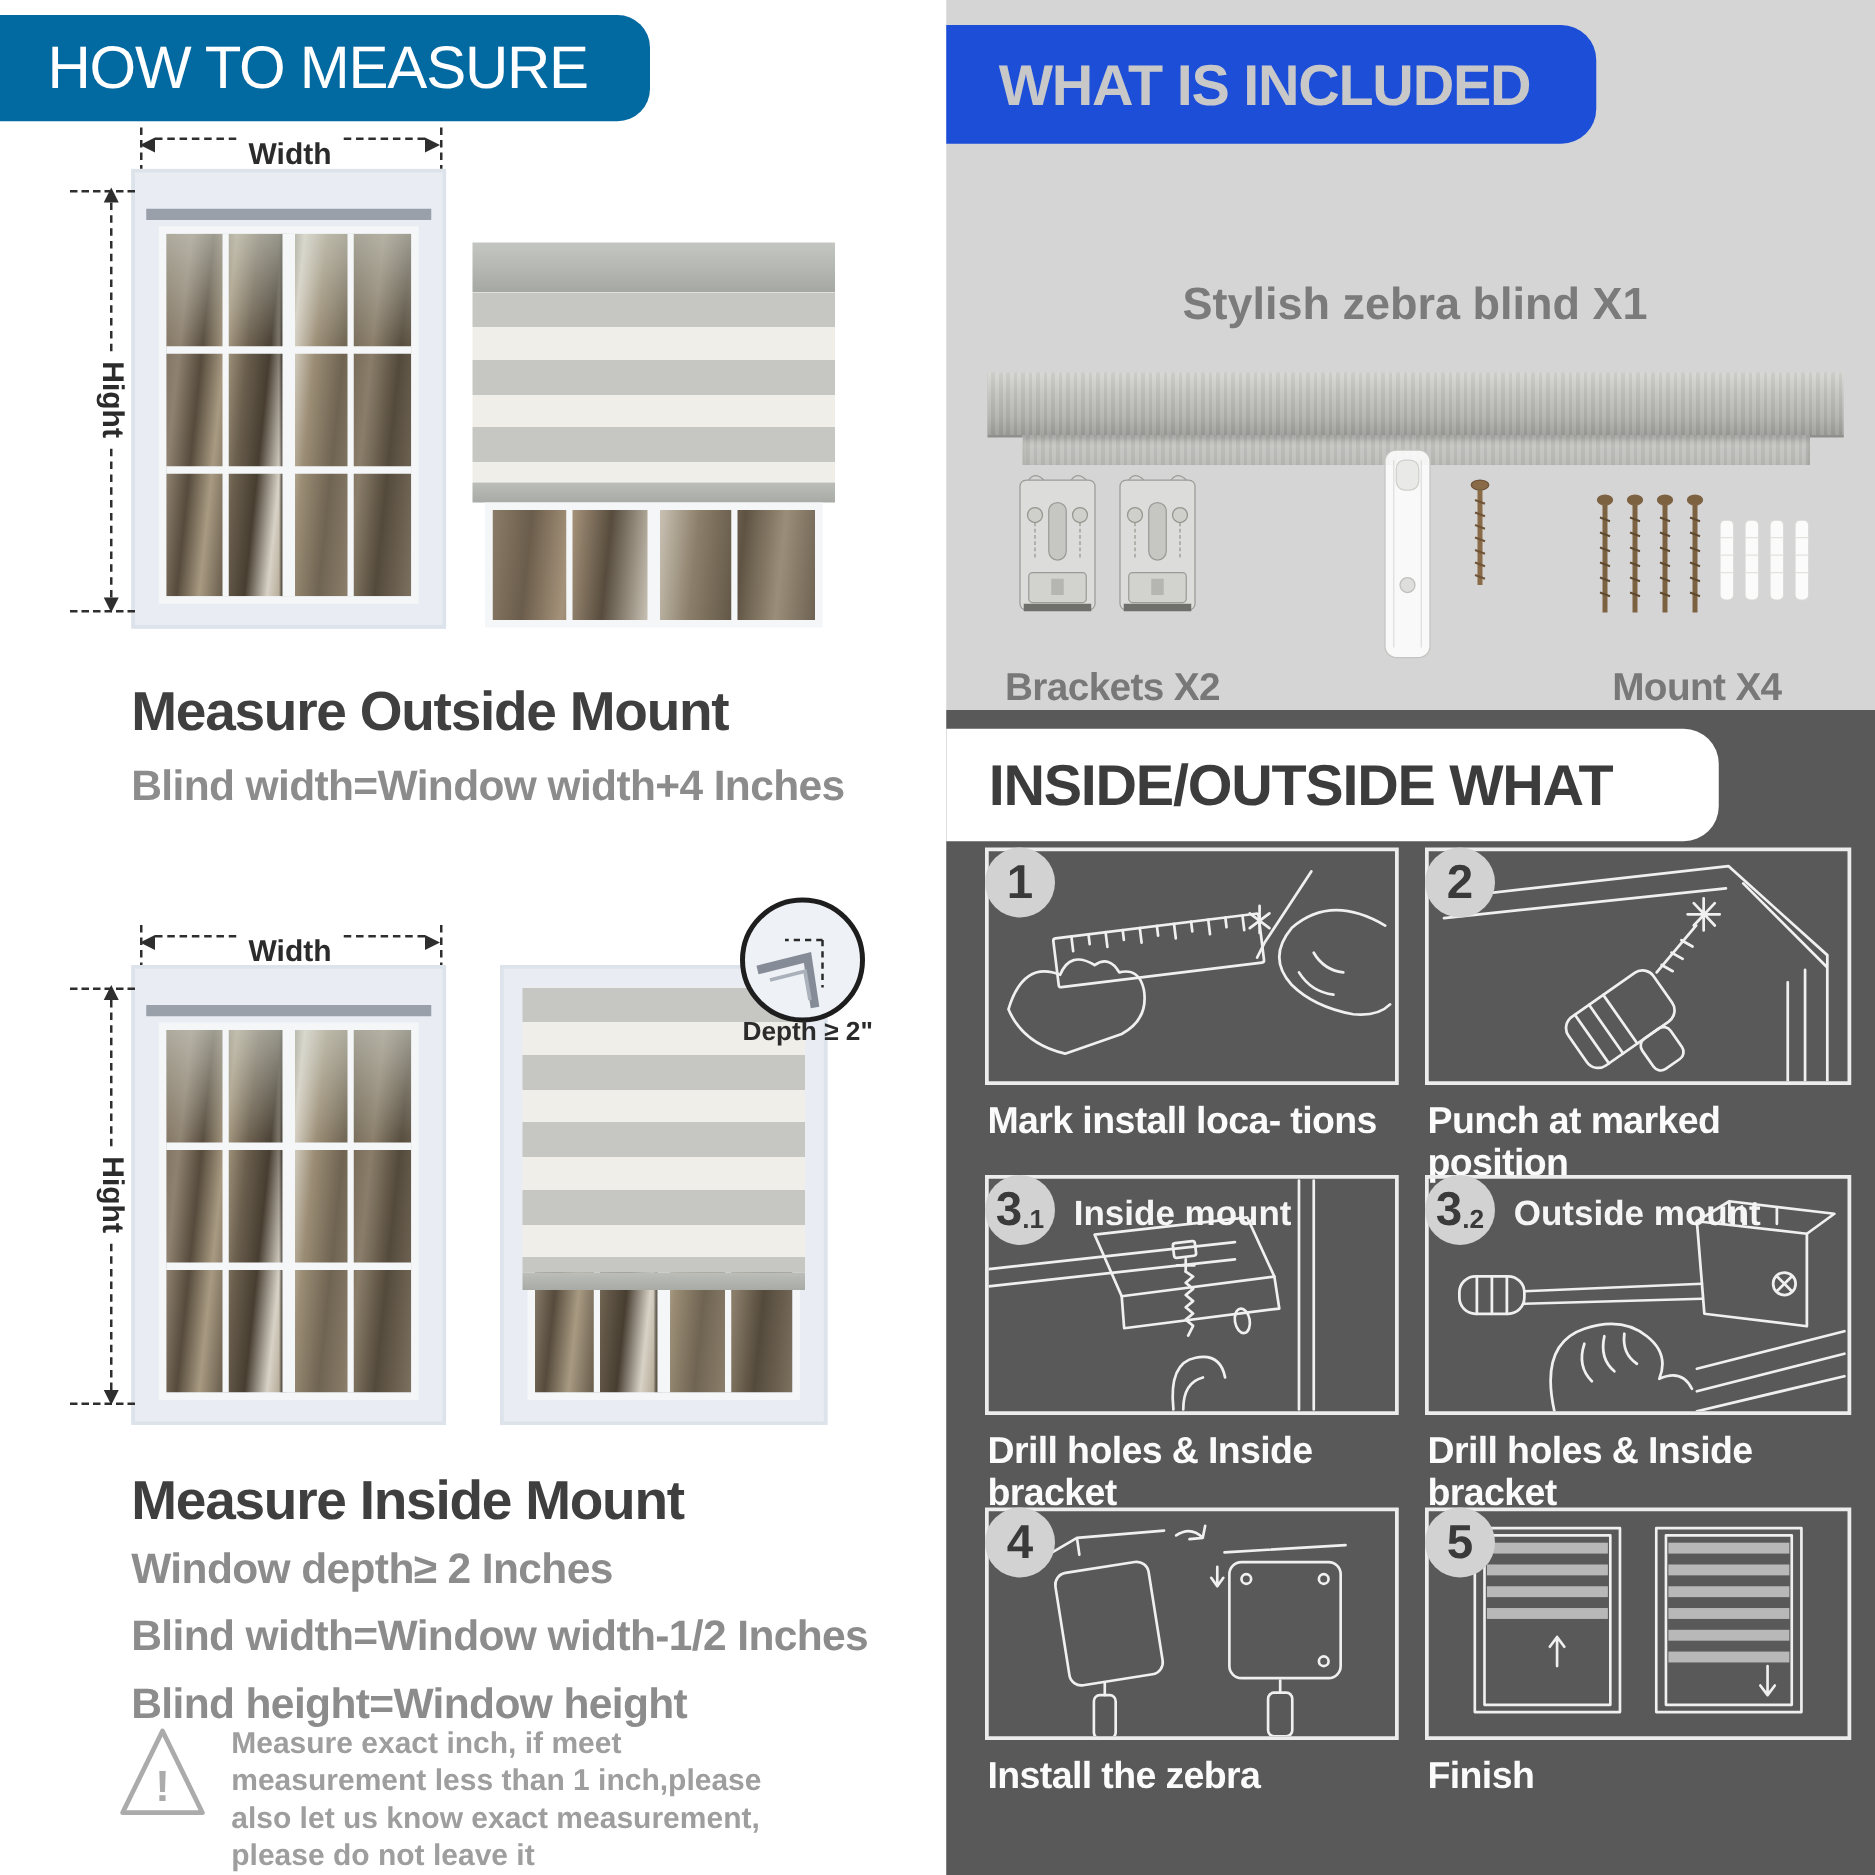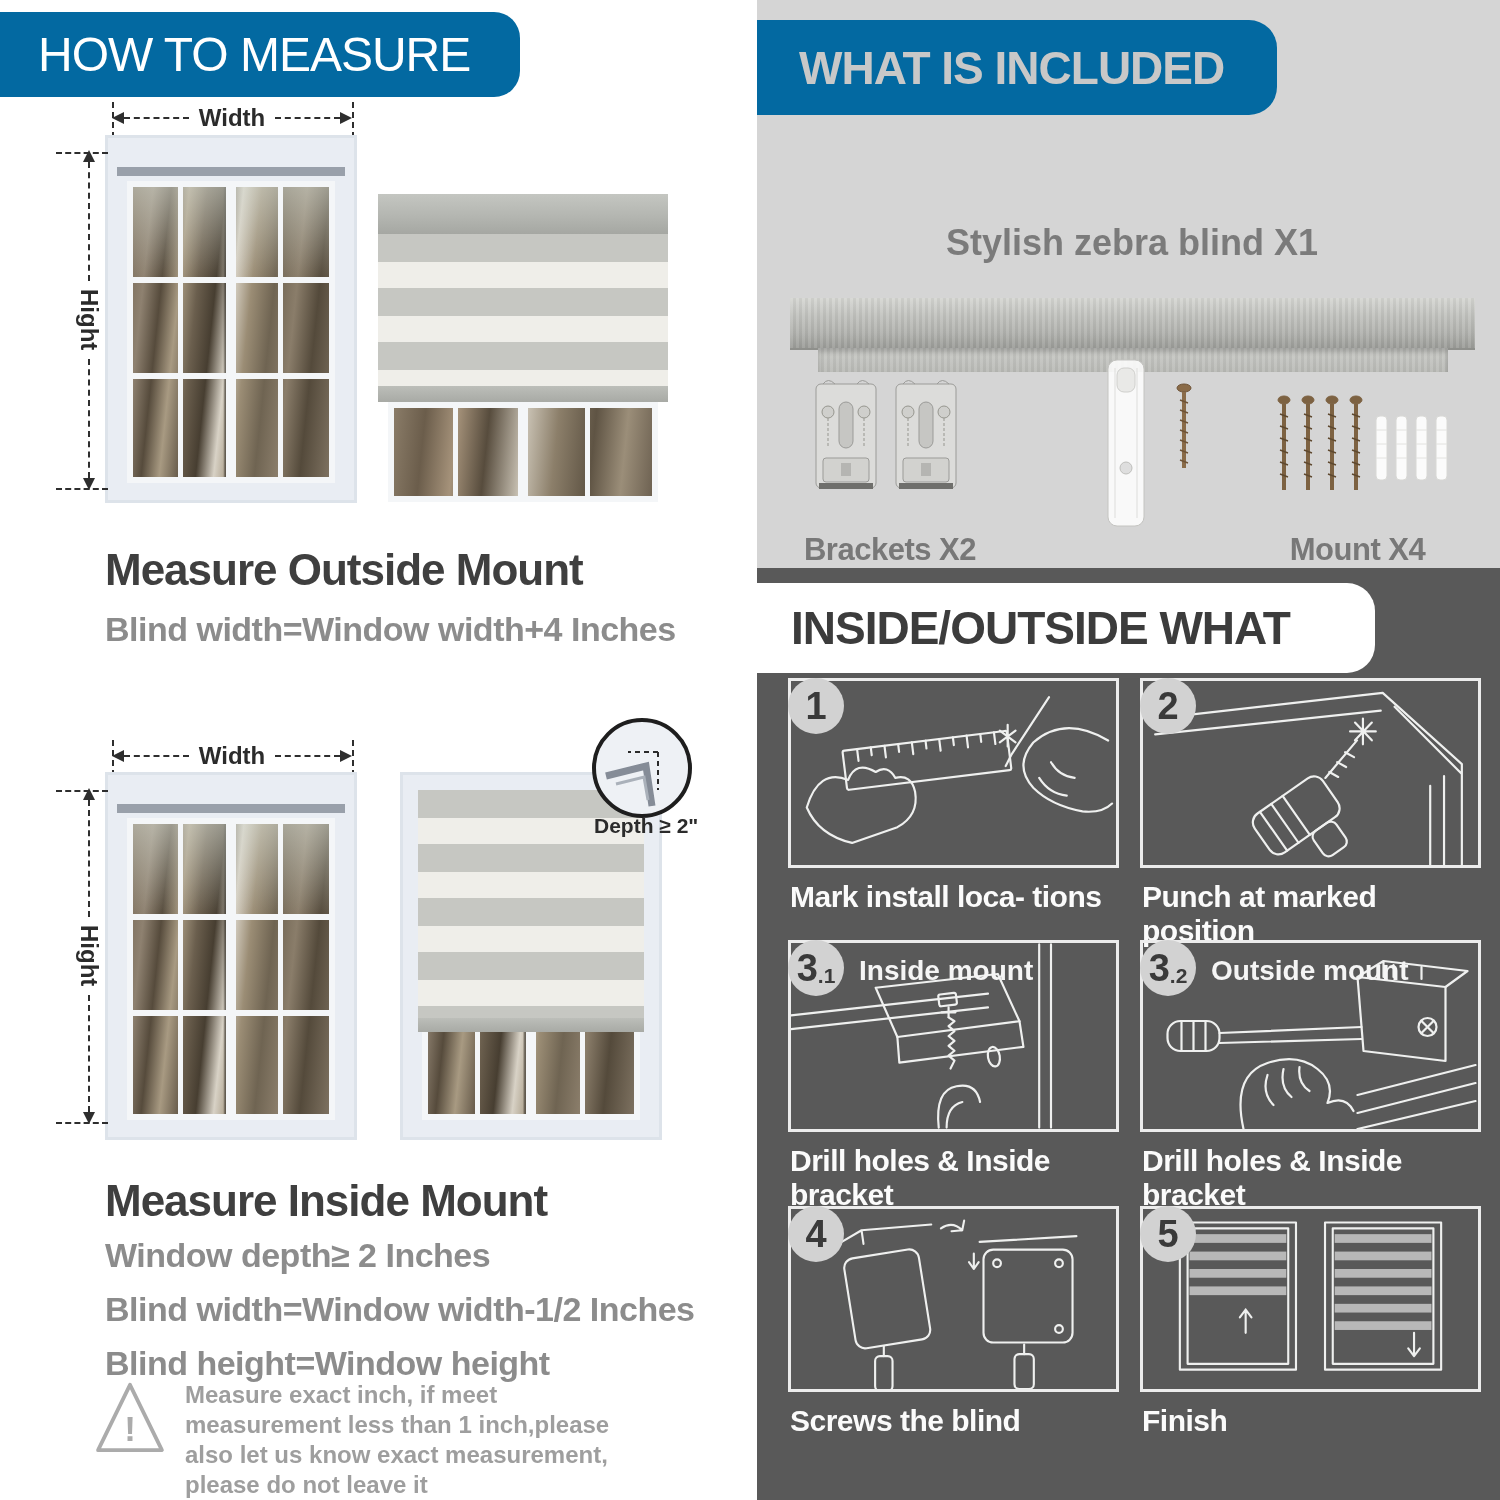--- a/index.html
+++ b/index.html
@@ -4,21 +4,21 @@
 <style>
   html,body{margin:0;padding:0;background:#ffffff;}
   .canvas{position:relative;width:1500px;height:1500px;background:#ffffff;overflow:hidden;
           font-family:"Liberation Sans",sans-serif;}
   .abs{position:absolute;}
 
   
   .badge-htm{left:0;top:12px;width:520px;height:85px;background:#0369a1;border-radius:0 26px 26px 0;
              display:flex;align-items:center;padding-left:38px;box-sizing:border-box;
              color:#ffffff;font-size:48px;font-weight:normal;letter-spacing:-1px;}
-  .badge-wii{left:757px;top:20px;width:520px;height:95px;background:#0369a1;border-radius:0 28px 28px 0;
+  .badge-wii{left:757px;top:20px;width:520px;height:95px;background:#1d4ed8;border-radius:0 28px 28px 0;
              display:flex;align-items:center;padding-left:42px;box-sizing:border-box;
              color:#c8c8c8;font-size:46px;font-weight:bold;letter-spacing:-1px;}
   .badge-iom{left:757px;top:583px;width:618px;height:90px;background:#ffffff;border-radius:0 28px 28px 0;
              display:flex;align-items:center;padding-left:34px;box-sizing:border-box;
              color:#3c3c3c;font-size:46px;font-weight:bold;letter-spacing:-1px;}
 
   
   .sec-title{color:#3f3f3f;font-size:44px;font-weight:bold;letter-spacing:-1px;}
   .sec-line{color:#8c8c8c;font-size:34px;font-weight:bold;letter-spacing:-0.5px;}
   .meas-label{color:#2b2b2b;font-size:24px;font-weight:bold;}
@@ -44,21 +44,21 @@
   
   .blind-cassette{background:linear-gradient(180deg,#c4c6c1 0%,#b4b6b1 55%,#a5a7a2 100%);}
   .blind-stripes{background:repeating-linear-gradient(180deg,#c6c7c2 0px,#c6c7c2 28px,#efeee9 28px,#efeee9 54px);}
   .blind-rail{background:linear-gradient(180deg,#bcbeb9,#a8aaa5);}
   .blind-photo{border:6px solid #f4f6f8;
      background:
        linear-gradient(96deg,#8a7c68 0%,#6b5d4b 12%,#a5927a 24%,#574c3d 36%,#c9c2b4 50%,
                         #8c7f6a 62%,#5f5444 76%,#9b8e79 88%,#6e6252 100%);}
 
   
-  .w-arrow{display:flex;align-items:center;height:16px;}
+  .w-arrow{display:flex;height:16px;}
   .w-dash{flex:1;border-top:2px dashed #2e2e2e;height:0;}
   .ah-l{width:0;height:0;border-top:6px solid transparent;border-bottom:6px solid transparent;border-right:12px solid #2e2e2e;}
   .ah-r{width:0;height:0;border-top:6px solid transparent;border-bottom:6px solid transparent;border-left:12px solid #2e2e2e;}
   .w-arrow .meas-label{padding:0 10px;}
   .v-guide{border-left:2px dashed #2e2e2e;width:0;}
   .h-guide{border-top:2px dashed #2e2e2e;height:0;}
   .h-arrow{display:flex;flex-direction:column;align-items:center;width:26px;}
   .h-dash{flex:1;border-left:2px dashed #2e2e2e;width:0;}
   .ah-u{width:0;height:0;border-left:6px solid transparent;border-right:6px solid transparent;border-bottom:12px solid #2e2e2e;}
   .ah-d{width:0;height:0;border-left:6px solid transparent;border-right:6px solid transparent;border-top:12px solid #2e2e2e;}
@@ -389,21 +389,21 @@
         <circle cx="274" cy="124" r="4"></circle>
       <path d="M192,34 L292,28"></path>
       <path d="M186,46 v16 M186,62 l-5,-7 M186,62 l5,-7"></path>
       <rect x="228" y="150" width="20" height="36" rx="5"></rect>
       <path d="M238,140 v10"></path>
     </svg>
     <div class="num-badge">
       <span>4</span>
     </div>
   </div>
-  <div class="abs caption" style="left:790px;top:1404px;">Screws the blind</div>
+  <div class="abs caption" style="left:790px;top:1404px;">Install the zebra</div>
 
   <div class="abs step-box" style="left:1140px;top:1206px;width:341px;height:186px;">
     <svg class="art" viewBox="0 0 330 186">
       <rect x="30" y="14" width="120" height="152"></rect>
       <rect x="38" y="20" width="104" height="140"></rect>
       <rect class="fillband" x="40" y="26" width="100" height="9"></rect>
       <rect class="fillband" x="40" y="44" width="100" height="9"></rect>
       <rect class="fillband" x="40" y="62" width="100" height="9"></rect>
       <rect class="fillband" x="40" y="80" width="100" height="9"></rect>
       <path d="M98,128 v-24 M98,104 l-6,8 M98,104 l6,8"></path>

